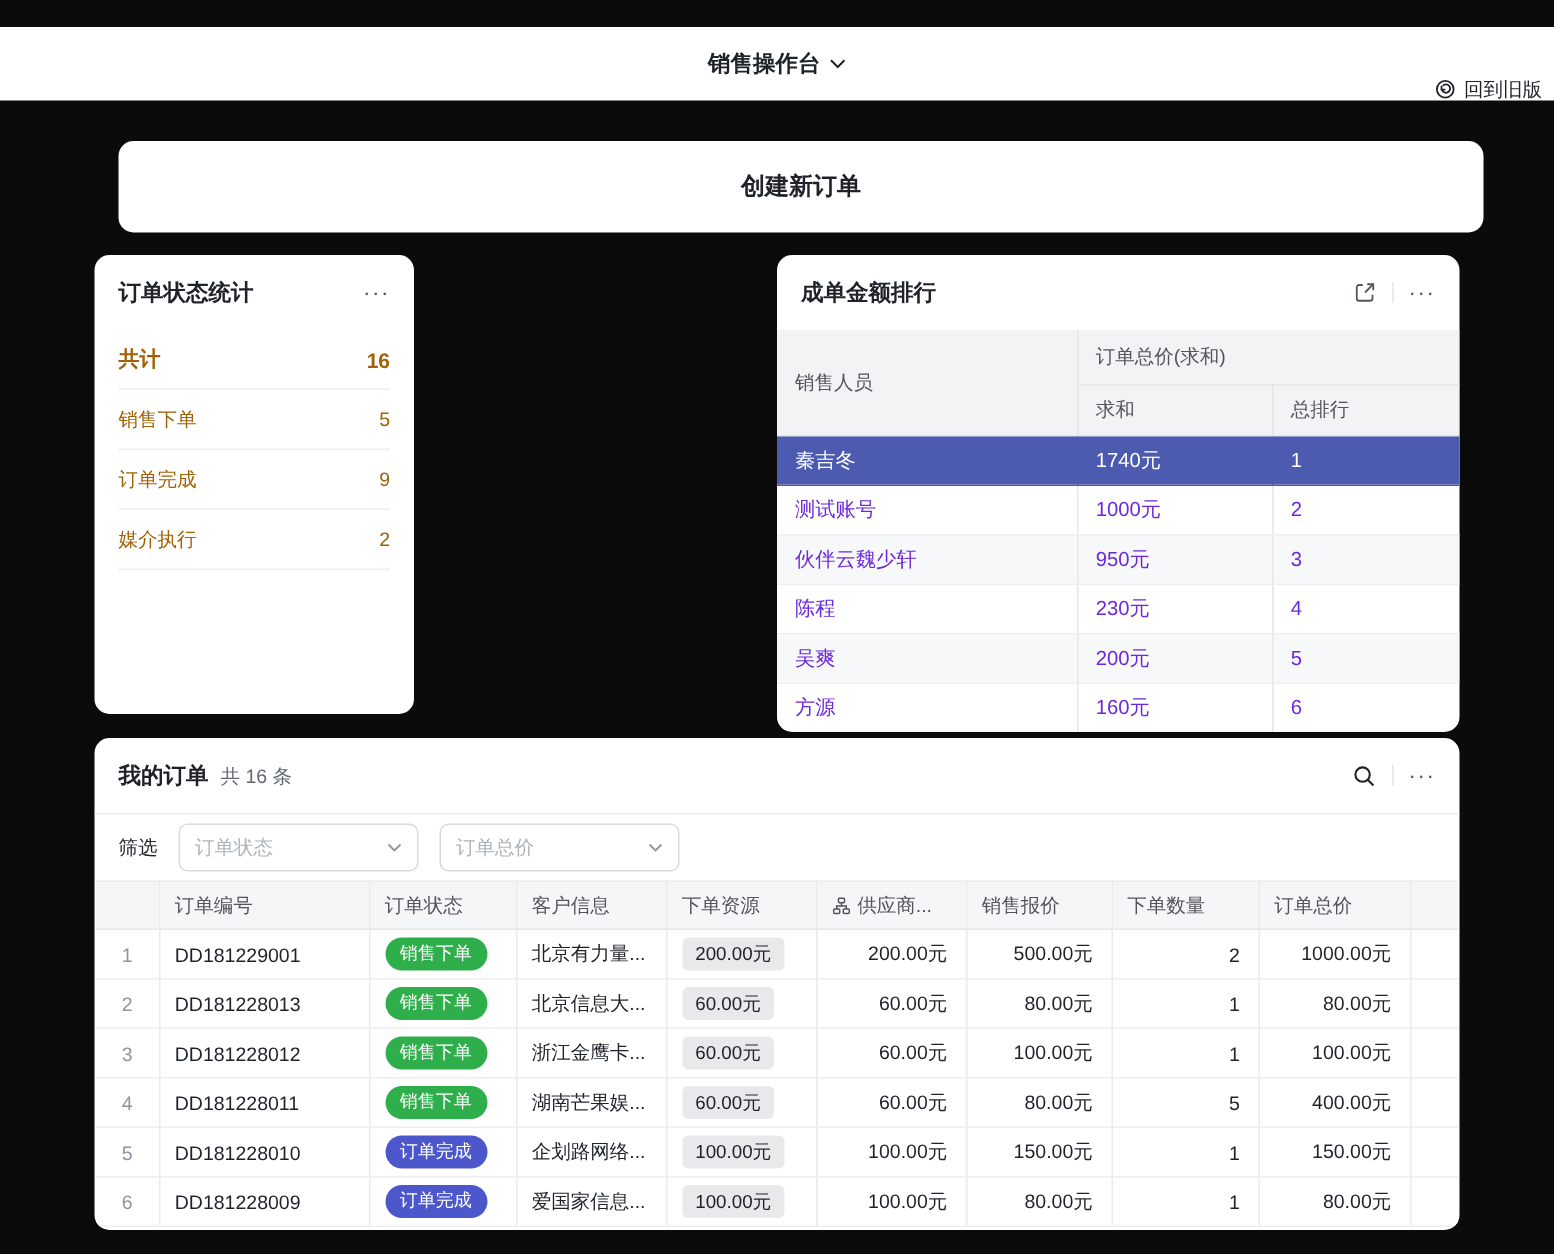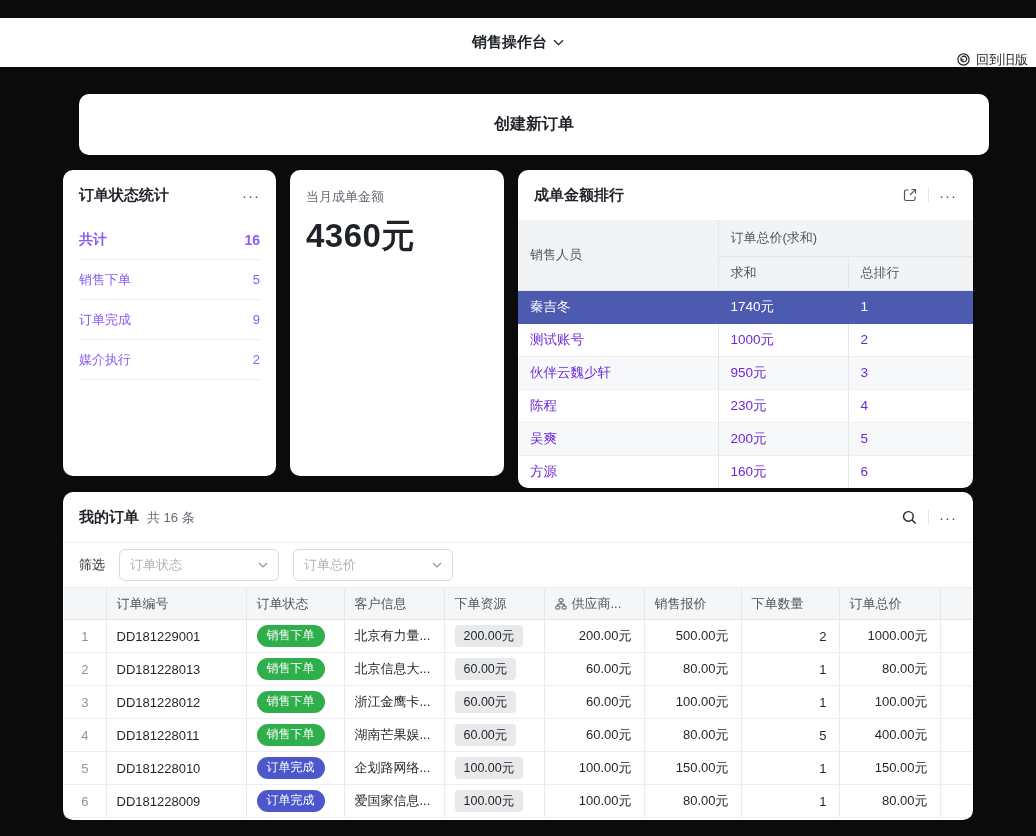--- a/index.html
+++ b/index.html
@@ -21,21 +21,21 @@
   .more { color:#51565d; font-size:15px; letter-spacing:1px; cursor:pointer; line-height:1; }
   .vsep { width:1px; height:14px; background:#e4e6e8; display:inline-block; }
   .divider { height:1px; background:#eceef0; }
 
   
   .create-card { position:absolute; top:94px; left:79px; width:910px; height:61px; background:#fff; border:none; border-radius:10px; font-size:16px; font-weight:600; color:#1f2329; cursor:pointer; font-family:inherit; }
 
   
   .status-card { top:170px; left:63px; width:213px; height:306px; }
   .status-rows { padding:0 16px; }
-  .status-row { height:40px; display:flex; align-items:center; justify-content:space-between; border-bottom:1px solid #eceef0; font-size:13px; color:#8b5cf6; }
+  .status-row { height:40px; display:flex; align-items:center; justify-content:space-between; border-bottom:1px solid #eceef0; font-size:13px; color:#a16207; }
   .status-row.total { font-size:14px; font-weight:700; }
 
   
   .amount-card { top:170px; left:290px; width:214px; height:306px; padding:18px 16px; }
   .amount-label { font-size:13px; color:#646a73; }
   .amount-value { margin-top:8px; font-size:33px; font-weight:700; color:#1f2329; letter-spacing:0.5px; }
 
   
   .ranking-card { top:170px; left:518px; width:455px; height:318px; overflow:hidden; }
   .rank-table { width:455px; border-collapse:collapse; table-layout:fixed; font-size:13px; }
@@ -114,24 +114,20 @@
         <span>订单完成</span>
         <span>9</span>
       </div>
       <div class="status-row">
         <span>媒介执行</span>
         <span>2</span>
       </div>
     </div>
   </section>
 
-  <section class="card amount-card">
-    <div class="amount-label">当月成单金额</div>
-    <div class="amount-value">4360元</div>
-  </section>
 
   <section class="card ranking-card">
     <div class="card-head">
       <h2>成单金额排行</h2>
       <div class="head-icons">
         <svg width="16" height="16" viewBox="0 0 16 16" fill="none" stroke="#51565d" stroke-width="1.2">
             <path d="M6.5 3H4a1.5 1.5 0 0 0-1.5 1.5V12A1.5 1.5 0 0 0 4 13.5h7.5A1.5 1.5 0 0 0 13 12V9.5"></path>
             <path d="M9.5 2.5H13.5V6.5"></path>
             <path d="M13.2 2.8L8 8"></path>
           </svg>

